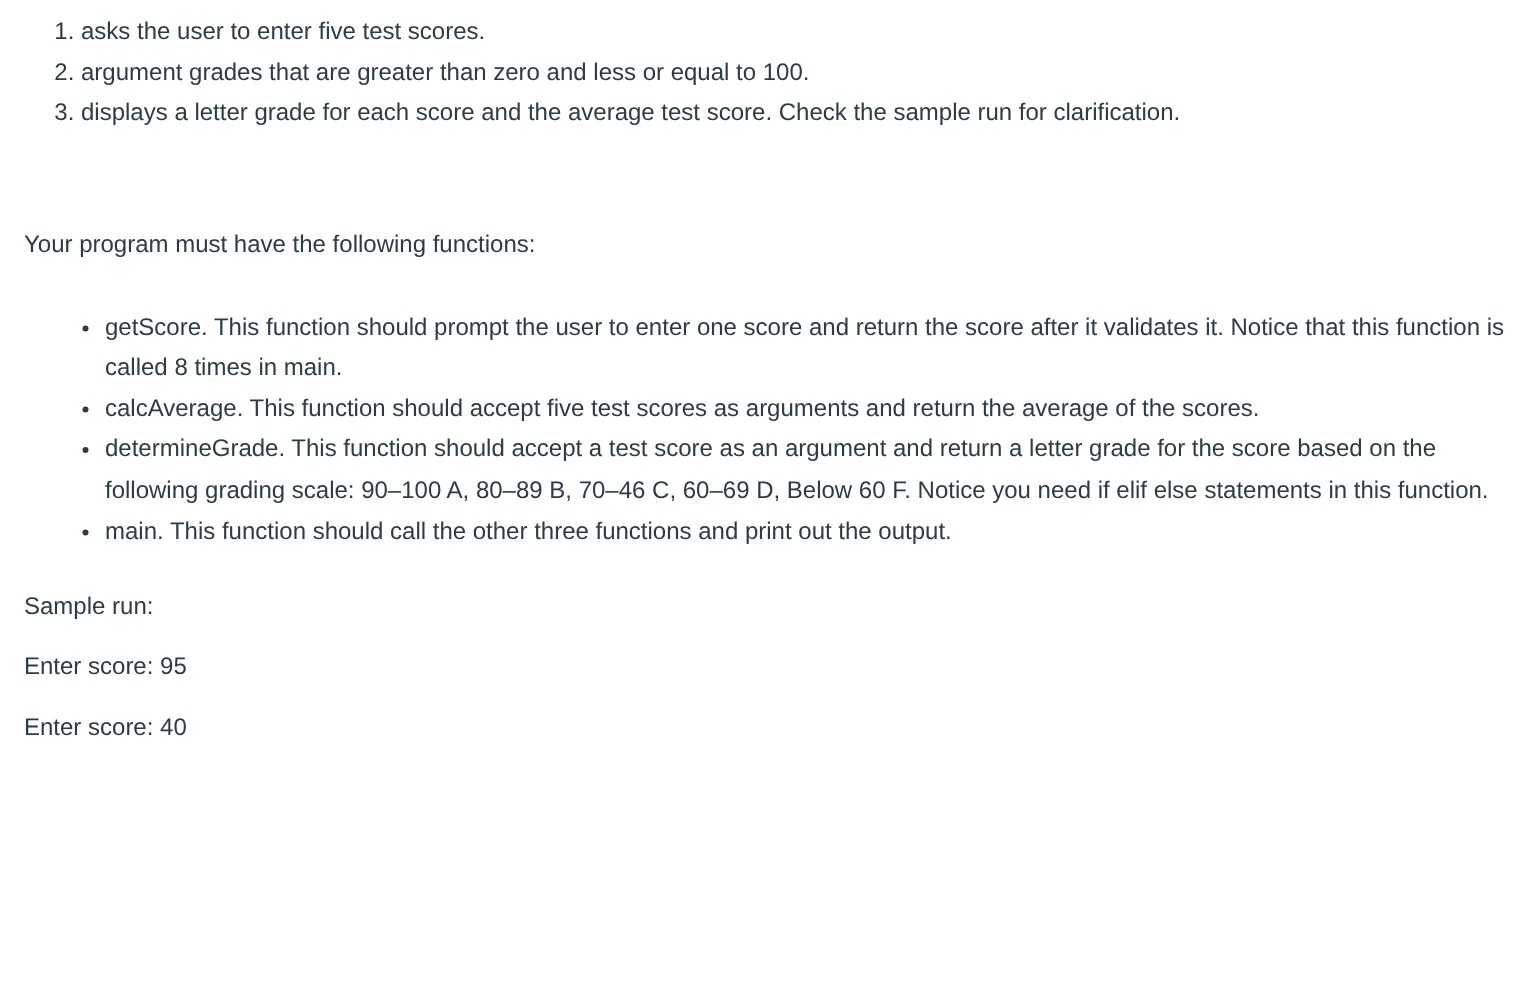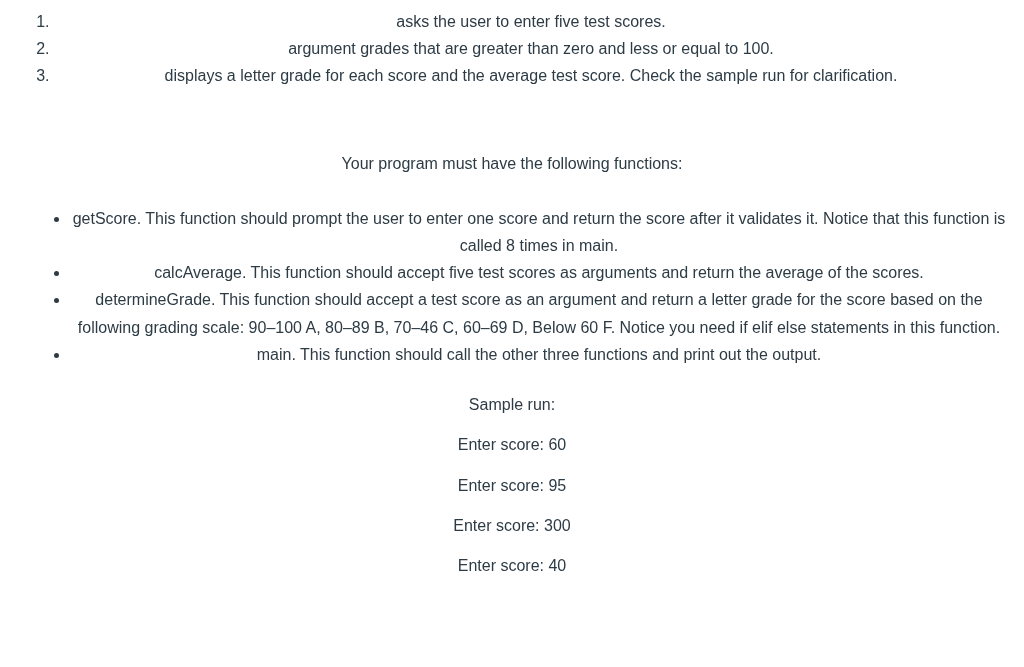--- a/index.html
+++ b/index.html
@@ -1,19 +1,18 @@
 <!DOCTYPE html>
 <html><head>
   <meta charset="utf-8">
   <style>
     * {
       box-sizing: border-box;
       margin: 0;
       padding: 0;
-      text-align: center;
     }
     html, body {
       width: 1024px;
       height: 667px;
       font-family: "Segoe UI", "Helvetica Neue", Arial, sans-serif;
       font-size: 16px;
       color: #2d3b45;
       background: #ffffff;
     }
     .content {
@@ -64,19 +63,17 @@
 
   <ul class="functions">
     <li>getScore. This function should prompt the user to enter one score and return the score after it validates it. Notice that this function is called 8 times in main.</li>
     <li>calcAverage. This function should accept five test scores as arguments and return the average of the scores.</li>
     <li>determineGrade. This function should accept a test score as an argument and return a letter grade for the score based on the following grading scale: 90–100 A, 80–89 B,  70–46 C, 60–69 D,  Below 60 F. Notice you need if elif else statements in this function.</li>
     <li>main. This function should call the other three functions and print out the output.</li>
   </ul>
 
   <div class="sample-block">
     <p>Sample run:</p>
-    <p>Enter score: 60</p>
     <p>Enter score: 95</p>
-    <p>Enter score: 300</p>
     <p>Enter score: 40</p>
   </div>
 
 </div>
 
 </body></html>

